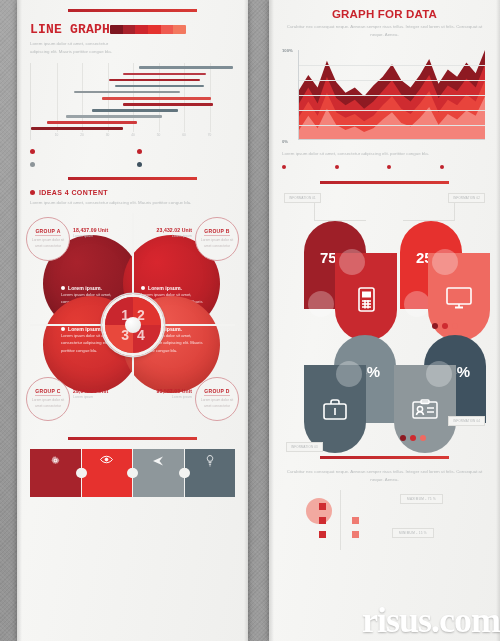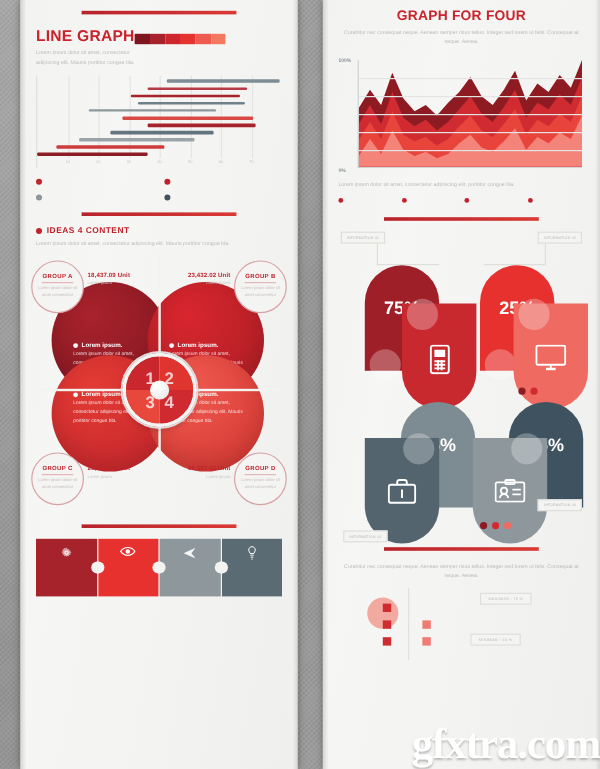--- a/index.html
+++ b/index.html
@@ -191,21 +191,21 @@
 
 <div class="bg-texture"></div>
 
 <div class="sheets">
 
   <div class="sheet sheet-left">
     <div class="inner">
 
       <div class="rule rule-top"></div>
 
-      <div style="display:flex;align-items:flex-end;gap:0;margin-top:10px;">
+      <div style="display:flex;align-items:center;gap:0;margin-top:10px;font-family:Liberation Mono, monospace;">
         <div class="sec-title">LINE GRAPH</div>
         <div class="swatches" id="swatch-strip">
             <i style="background: rgb(126, 22, 32);"></i>
             <i style="background: rgb(168, 34, 44);"></i>
             <i style="background: rgb(207, 38, 45);"></i>
             <i style="background: rgb(229, 51, 47);"></i>
             <i style="background: rgb(239, 90, 80);"></i>
             <i style="background: rgb(243, 120, 95);"></i>
           </div>
       </div>
@@ -411,21 +411,21 @@
             <span class="notch"></span>
           </div>
         </div>
 
     </div>
   </div>
 
   <div class="sheet sheet-right">
     <div class="inner">
 
-      <div class="sec-title sec-title-c" style="margin-top:8px;font-size:11.5px;">GRAPH FOR FOUR</div>
+      <div class="sec-title sec-title-c" style="margin-top:8px;font-size:11.5px;">GRAPH FOR DATA</div>
       <p class="muted muted-c" style="margin-top:3px;">Curabitur nec consequat neque. Aenean semper risus tellus. Integer sed lorem ut felis. Consequat at neque. Aenea.</p>
 
       <div class="areawrap">
         <div class="ylab" style="top:2px;">100%</div>
         <div class="ylab" style="bottom:2px;">0%</div>
         <div class="plot" id="areaplot">
             <div class="hgrid" style="top: 16.6667%;"></div>
             <div class="hgrid" style="top: 33.3333%;"></div>
             <div class="hgrid" style="top: 50%;"></div>
             <div class="hgrid" style="top: 66.6667%;"></div>
@@ -574,13 +574,13 @@
         <div class="sq lt" style="left:70px;top:27px;"></div>
         <div class="sq lt" style="left:70px;top:41px;"></div>
         <div class="minmax" style="left:118px;top:4px;">MAXIMUM - 75 %</div>
         <div class="minmax" style="left:110px;top:38px;">MINIMUM - 15 %</div>
       </div>
 
     </div>
   </div>
 </div>
 
-<div class="wm">gfxtra.com</div>
+<div class="wm">risus.com</div>
 
 </body></html>

